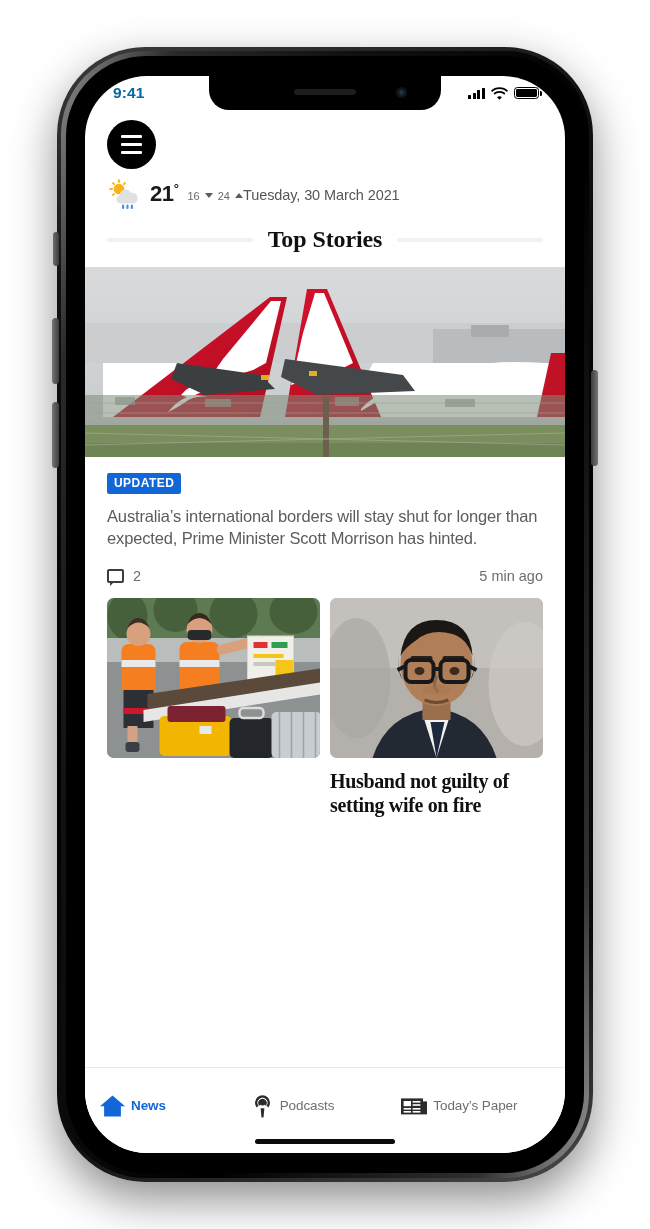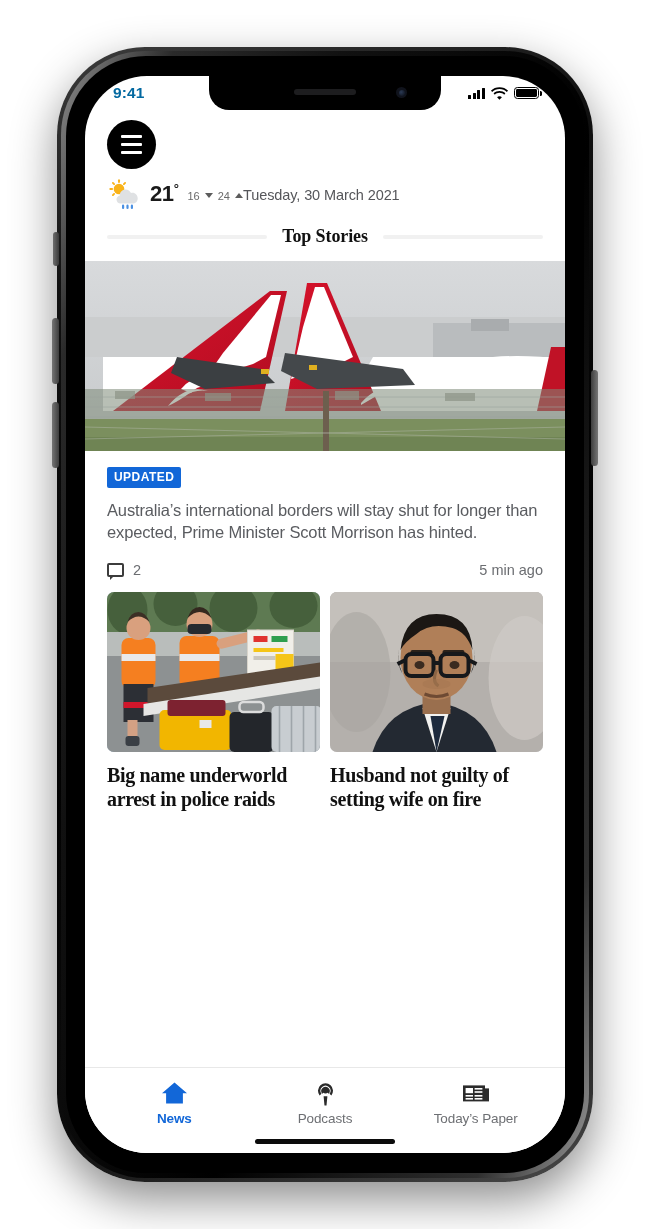--- a/index.html
+++ b/index.html
@@ -105,21 +105,21 @@
     font-size:11px; padding-top:2px; }
   .caret{ width:0; height:0; border-left:4.6px solid transparent;
     border-right:4.6px solid transparent; }
   .caret.dn{ border-top:5.4px solid #5c5c5c; }
   .caret.up{ border-bottom:5.4px solid #5c5c5c; }
   .dateline{ font-size:14.5px; color:#55565a; letter-spacing:-.1px; }
 
   
   .section-head{ display:flex; align-items:center; gap:15px; padding:16px 22px 14px 22px; }
   .section-rule{ flex:1; height:4px; background:#f1f1f1; border-radius:2px; }
-  .section-title{ font-family:"Liberation Serif", serif; font-size:18px;
+  .section-title{ font-family:"Liberation Serif", serif; font-size:24px;
     font-weight:700; color:#111; letter-spacing:-.1px; }
 
   
   .hero{ position:relative; width:100%; height:190px; overflow:hidden;
     background:#cfd2d4; }
   .hero svg{ display:block; width:100%; height:100%; }
 
   
   .lead{ padding:16px 22px 0 22px; }
   .badge{ display:inline-block; background:#1267d8; color:#fff; font-size:12px;
@@ -144,21 +144,21 @@
   .card-img{ width:100%; height:160px; border-radius:7px; overflow:hidden;
     background:#d5d5d5; }
   .card-img svg{ display:block; width:100%; height:100%; }
   .card-title{ font-family:"Liberation Serif", serif; font-size:20px; font-weight:700;
     line-height:1.22; color:#111; letter-spacing:-.35px; margin-top:11px; }
 
   
   .tabbar{ position:absolute; left:0; right:0; bottom:0; height:86px;
     background:#fff; border-top:1px solid #e8e8e8; display:flex;
     padding:0 14px 22px 14px; }
-  .tab{ flex:1; display:flex; flex-direction:column; align-items:center;
+  .tab{ flex:1; display:flex; align-items:center;
     justify-content:flex-start; padding-top:12px; gap:5px; }
   .tab-ico{ height:26px; display:flex; align-items:center; justify-content:center; }
   .tab-label{ font-size:13.5px; letter-spacing:-.1px; }
   .tab.active .tab-label{ color:#1267d8; font-weight:700; }
   .tab .tab-label{ color:#6d6f73; }
   .home-ind{ position:absolute; left:50%; transform:translateX(-50%); bottom:9px;
     width:140px; height:5px; border-radius:3px; background:#0b0b0b; }
 </style>
 </head>
 <body>
@@ -367,21 +367,20 @@
             <rect x="136" y="110" width="24" height="10" rx="4" fill="none" stroke="#dcdcdc" stroke-width="2.5"></rect>
             <rect x="168" y="114" width="50" height="46" rx="5" fill="#c8cdd1"></rect>
             <g stroke="#9ea5aa" stroke-width="1.6">
               <line x1="176" y1="114" x2="176" y2="160"></line>
                 <line x1="188" y1="114" x2="188" y2="160"></line>
               <line x1="200" y1="114" x2="200" y2="160"></line>
                 <line x1="212" y1="114" x2="212" y2="160"></line>
             </g>
           </svg>
         </div>
-        <div class="card-title">Big name underworld arrest in police raids</div>
       </div>
 
       <div class="card">
         <div class="card-img">
           <svg viewBox="0 0 220 160" preserveAspectRatio="xMidYMid slice">
             <rect width="220" height="160" fill="#b4b0ac"></rect>
             <rect width="220" height="70" fill="#c4c0bb"></rect>
             <ellipse cx="30" cy="80" rx="34" ry="60" fill="#a9a5a0" opacity=".6"></ellipse>
             <ellipse cx="198" cy="86" rx="36" ry="62" fill="#cfcbc6" opacity=".7"></ellipse>
 

